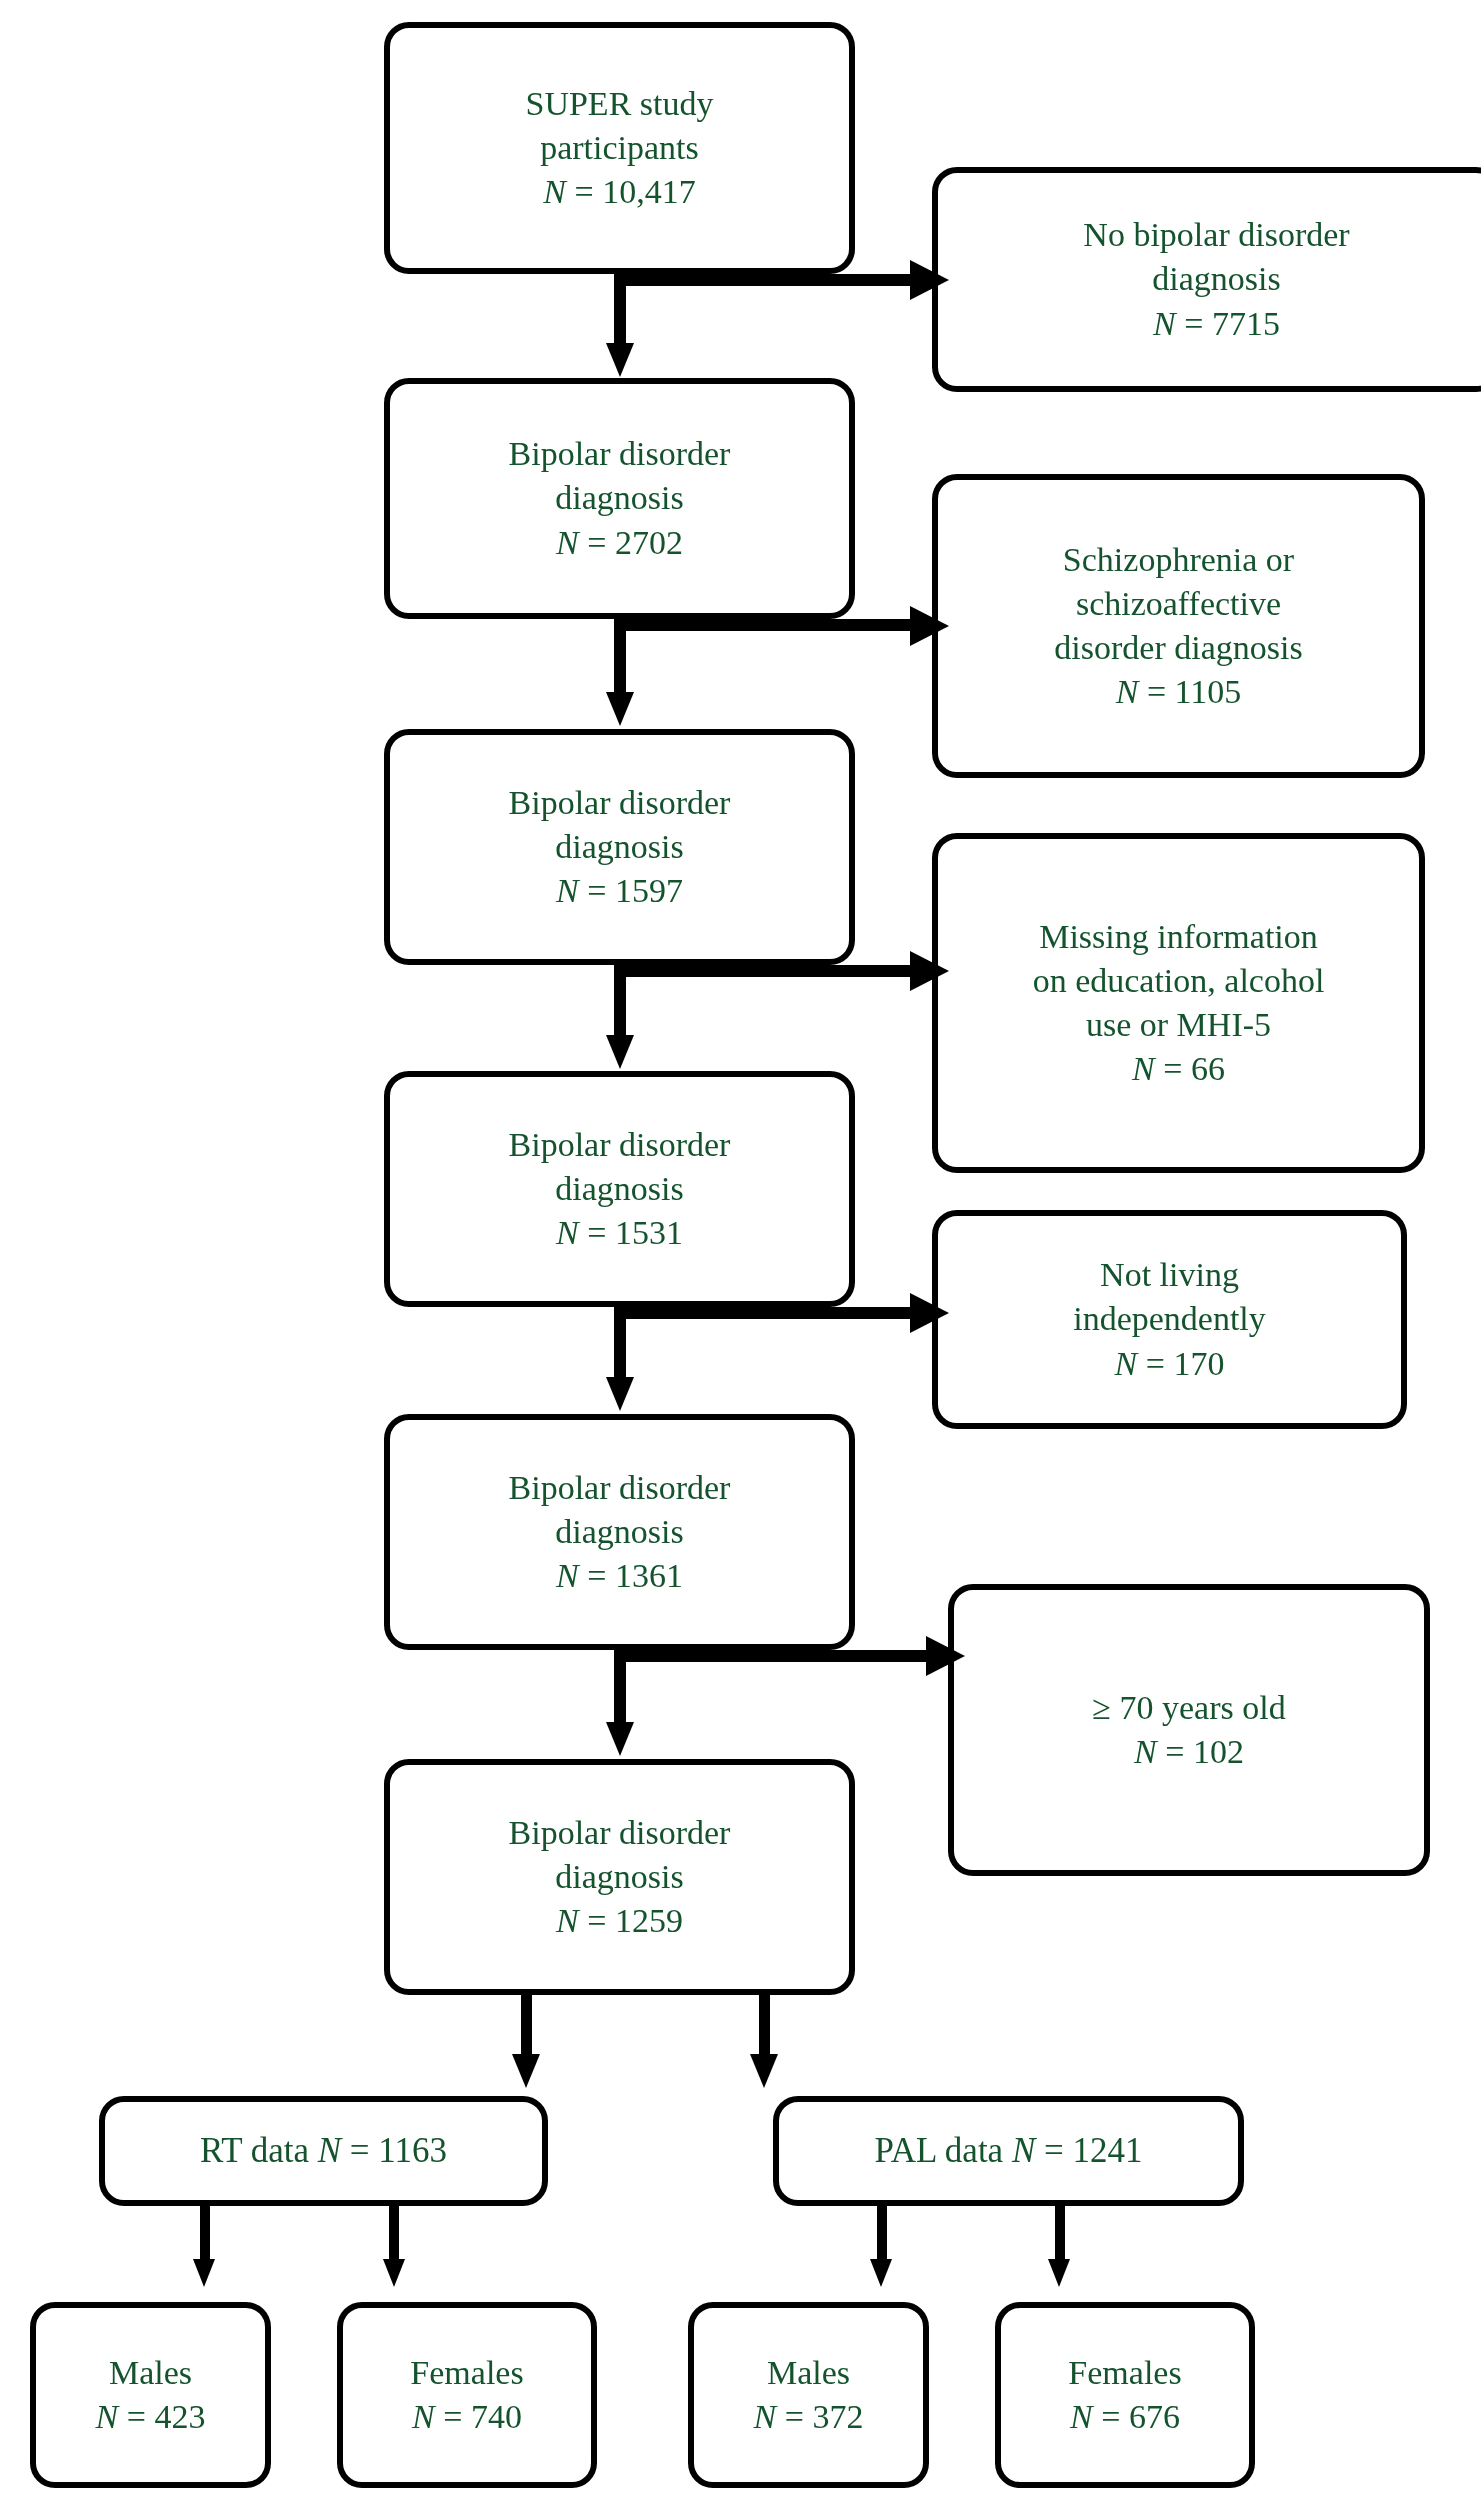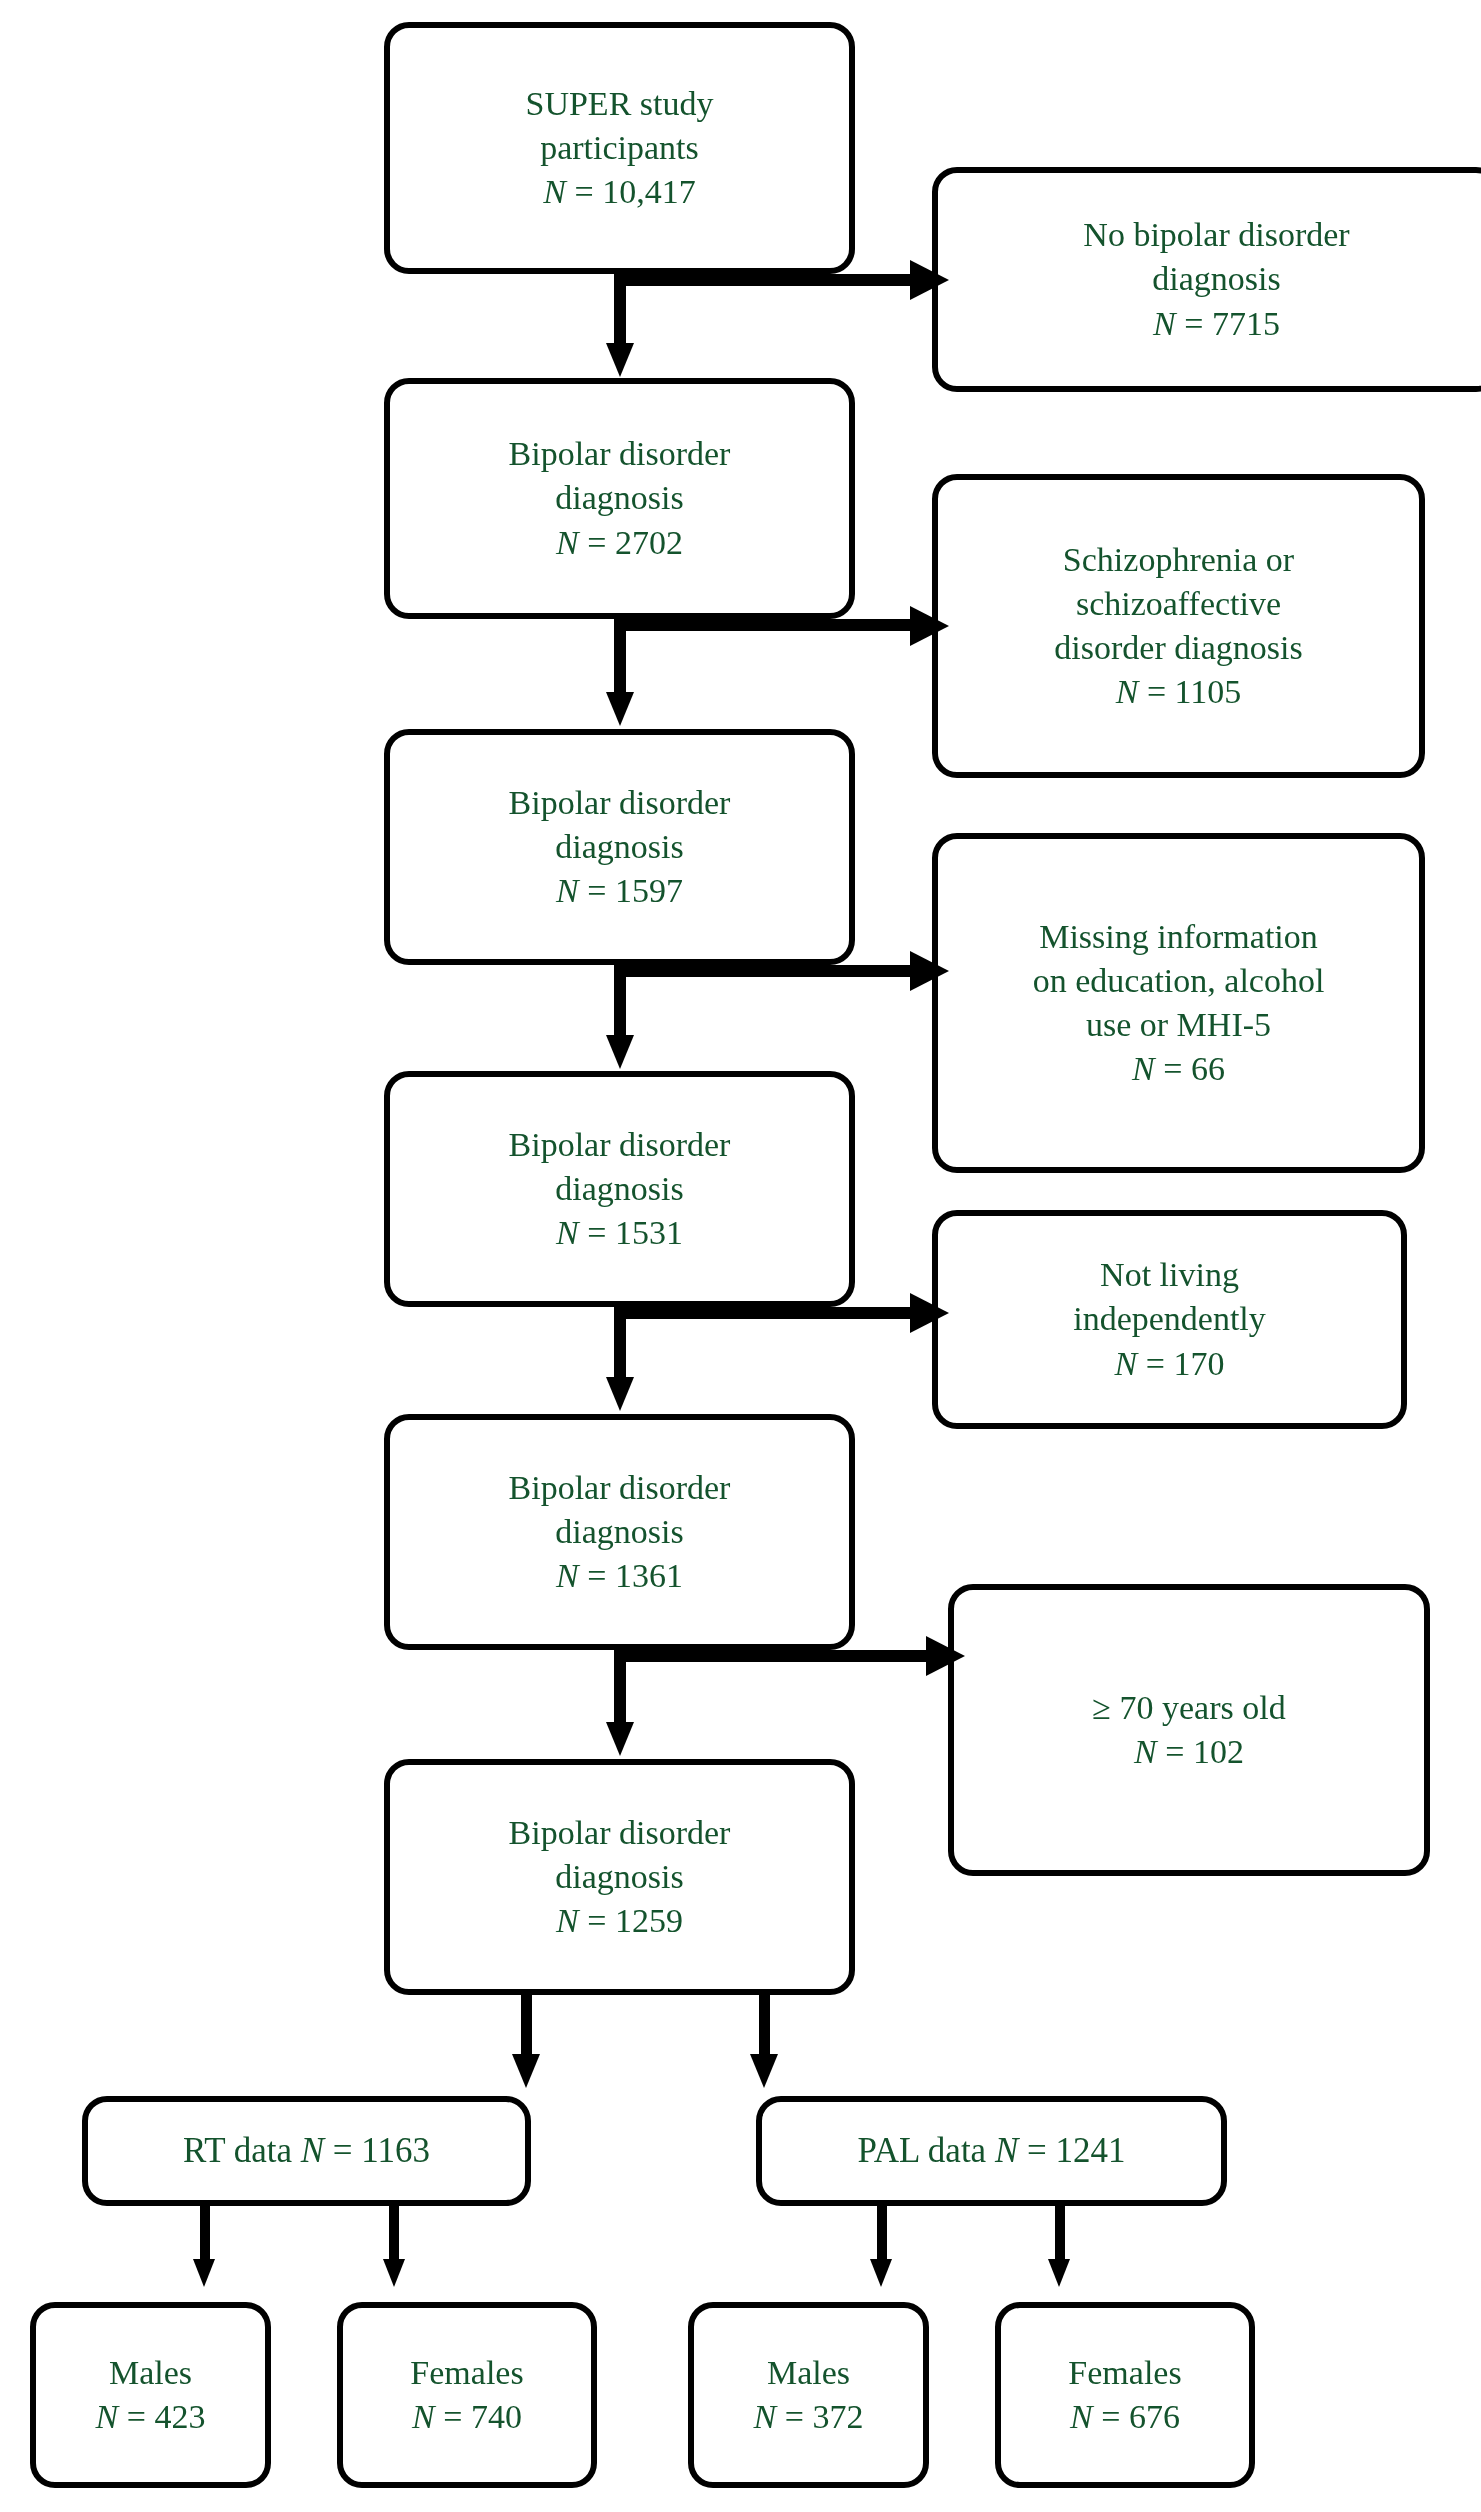--- a/index.html
+++ b/index.html
@@ -38,20 +38,21 @@
   .node .nline {
     display: block;
     white-space: nowrap;
   }
   .ital {
     font-style: italic;
   }
   
   .node.single {
     flex-direction: row;
+    margin-left: 17px;
   }
   
   .vline {
     position: absolute;
     background: #000000;
   }
   .hline {
     position: absolute;
     background: #000000;
   }

